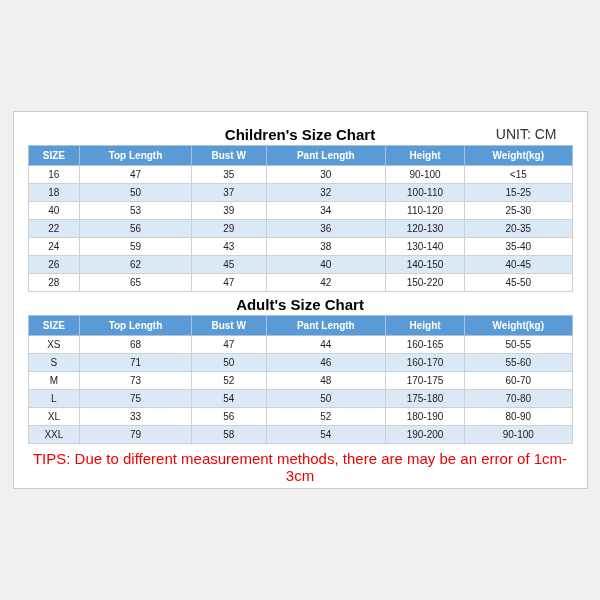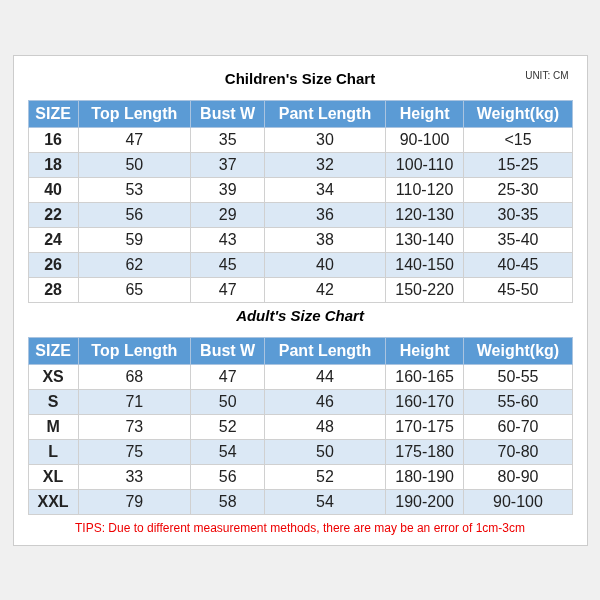--- a/index.html
+++ b/index.html
@@ -8,43 +8,42 @@
       display: flex;
       justify-content: center;
       align-items: center;
       width: 600px;
       height: 600px;
       font-family: Arial, sans-serif;
     }
     .chart-container {
       background: #fff;
       border: 1px solid #ccc;
-      padding: 10px 14px 10px 14px;
+      padding: 10px 14px 4px 14px;
       width: 575px;
     }
     .main-title {
       text-align: center;
       font-weight: bold;
       font-size: 15px;
       padding: 4px 0 2px 0;
       position: relative;
     }
     .unit-label {
       position: absolute;
-      right: 4px;
+      right: 16px;
       top: 4px;
-      font-size: 10px;
+      font-size: 14px;
       font-weight: normal;
       color: #333;
     }
     table {
       width: 100%;
       border-collapse: collapse;
-      font-size: 16px;
-      margin-top: 11px;
+      font-size: 10px;
     }
     th {
       background-color: #5b9bd5;
       color: #fff;
       font-weight: bold;
       text-align: center;
       padding: 4px 2px;
       border: 1px solid #aac4e0;
     }
     td {
@@ -53,25 +52,25 @@
       border: 1px solid #d0d0d0;
       color: #222;
     }
     tr:nth-child(even) td {
       background-color: #dbe8f5;
     }
     tr:nth-child(odd) td {
       background-color: #fff;
     }
     td:first-child {
-      font-weight: bold;
+      font-weight: normal;
     }
     .tips-row {
       margin-top: 6px;
-      font-size: 12px;
+      font-size: 15px;
       color: #e00;
       text-align: center;
     }
   </style>
 </head>
 <body>
 
 <div class="chart-container">
 
   <div class="main-title">
@@ -114,21 +113,21 @@
           <td>34</td>
           <td>110-120</td>
           <td>25-30</td>
         </tr>
         <tr>
           <td>22</td>
           <td>56</td>
           <td>29</td>
           <td>36</td>
           <td>120-130</td>
-          <td>30-35</td>
+          <td>20-35</td>
         </tr>
         <tr>
           <td>24</td>
           <td>59</td>
           <td>43</td>
           <td>38</td>
           <td>130-140</td>
           <td>35-40</td>
         </tr>
         <tr>
@@ -143,21 +142,21 @@
           <td>28</td>
           <td>65</td>
           <td>47</td>
           <td>42</td>
           <td>150-220</td>
           <td>45-50</td>
         </tr>
       </tbody>
   </table>
 
-  <div class="main-title" style="font-style:italic;">
+  <div class="main-title" style="">
     <span>Adult's Size Chart</span>
   </div>
 
   <table>
     <thead>
       <tr>
         <th>SIZE</th>
         <th>Top Length</th>
         <th>Bust W</th>
         <th>Pant Length</th>

